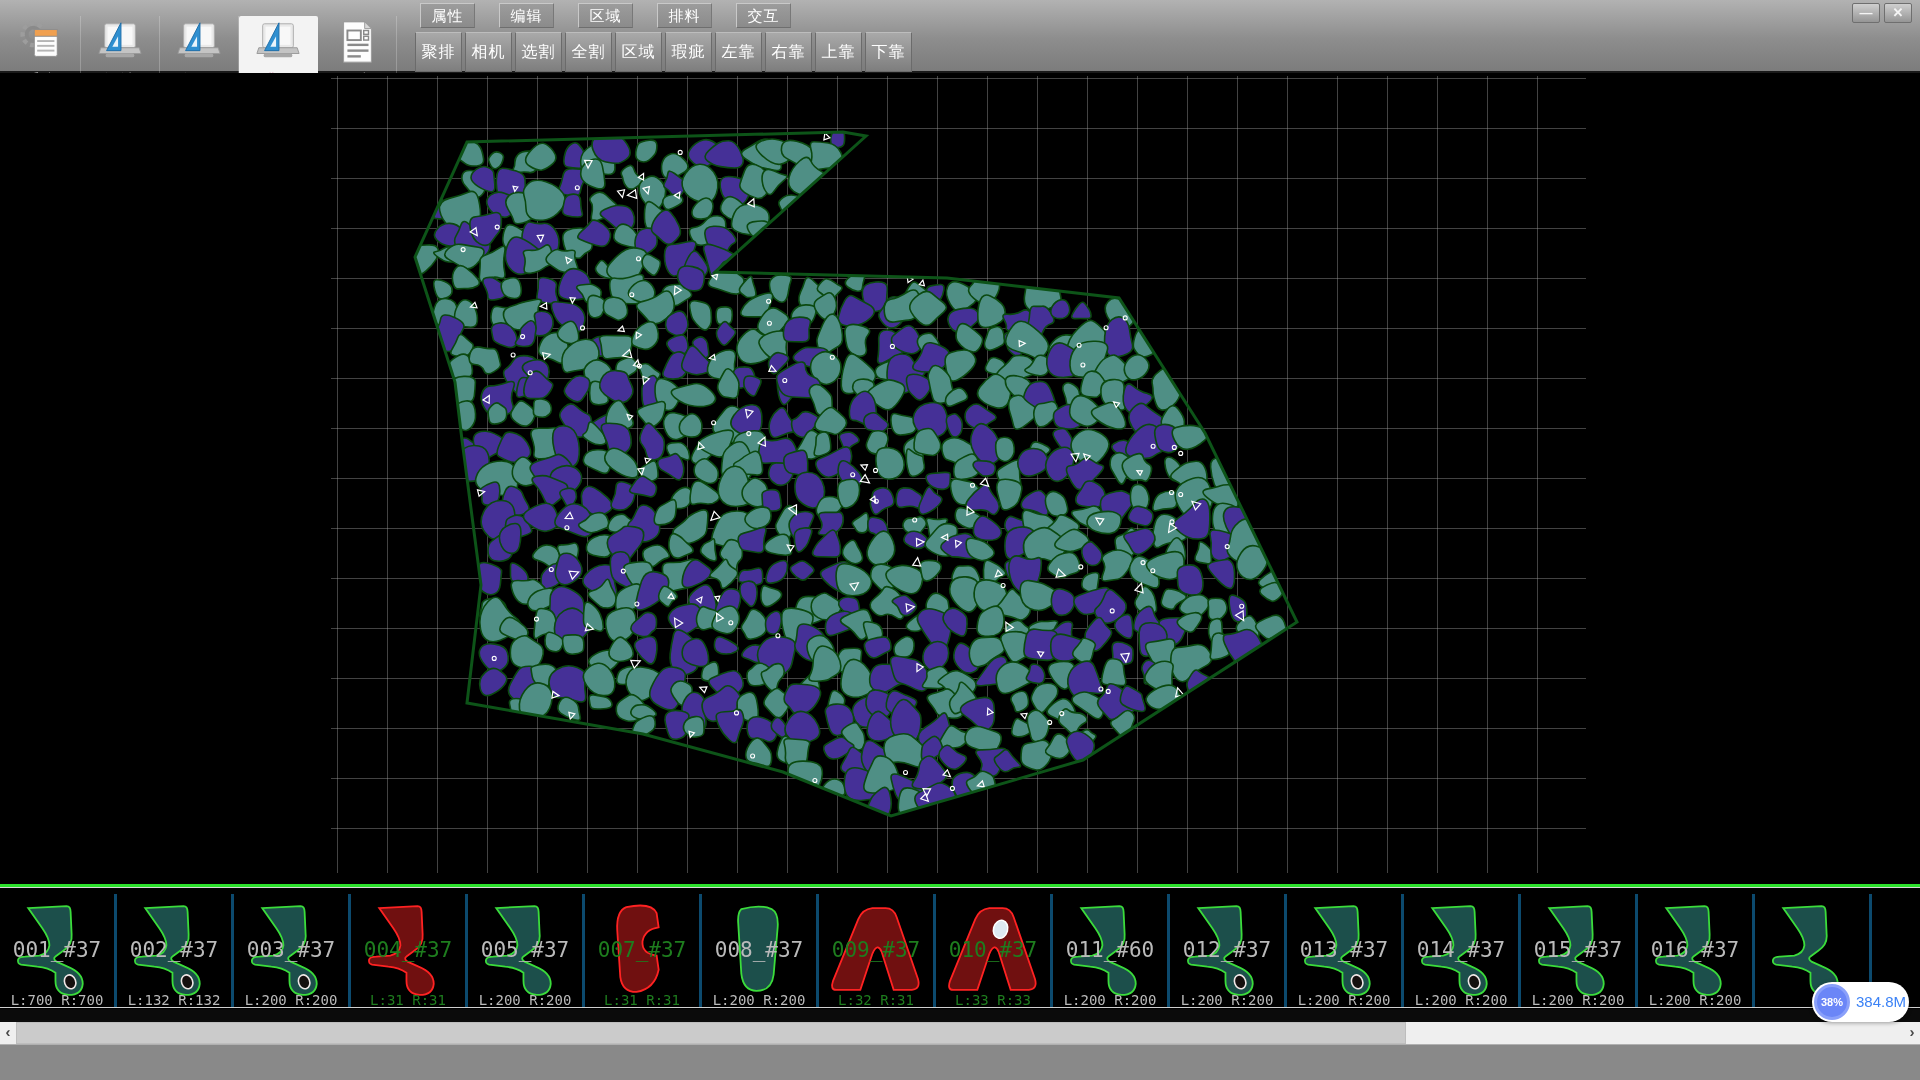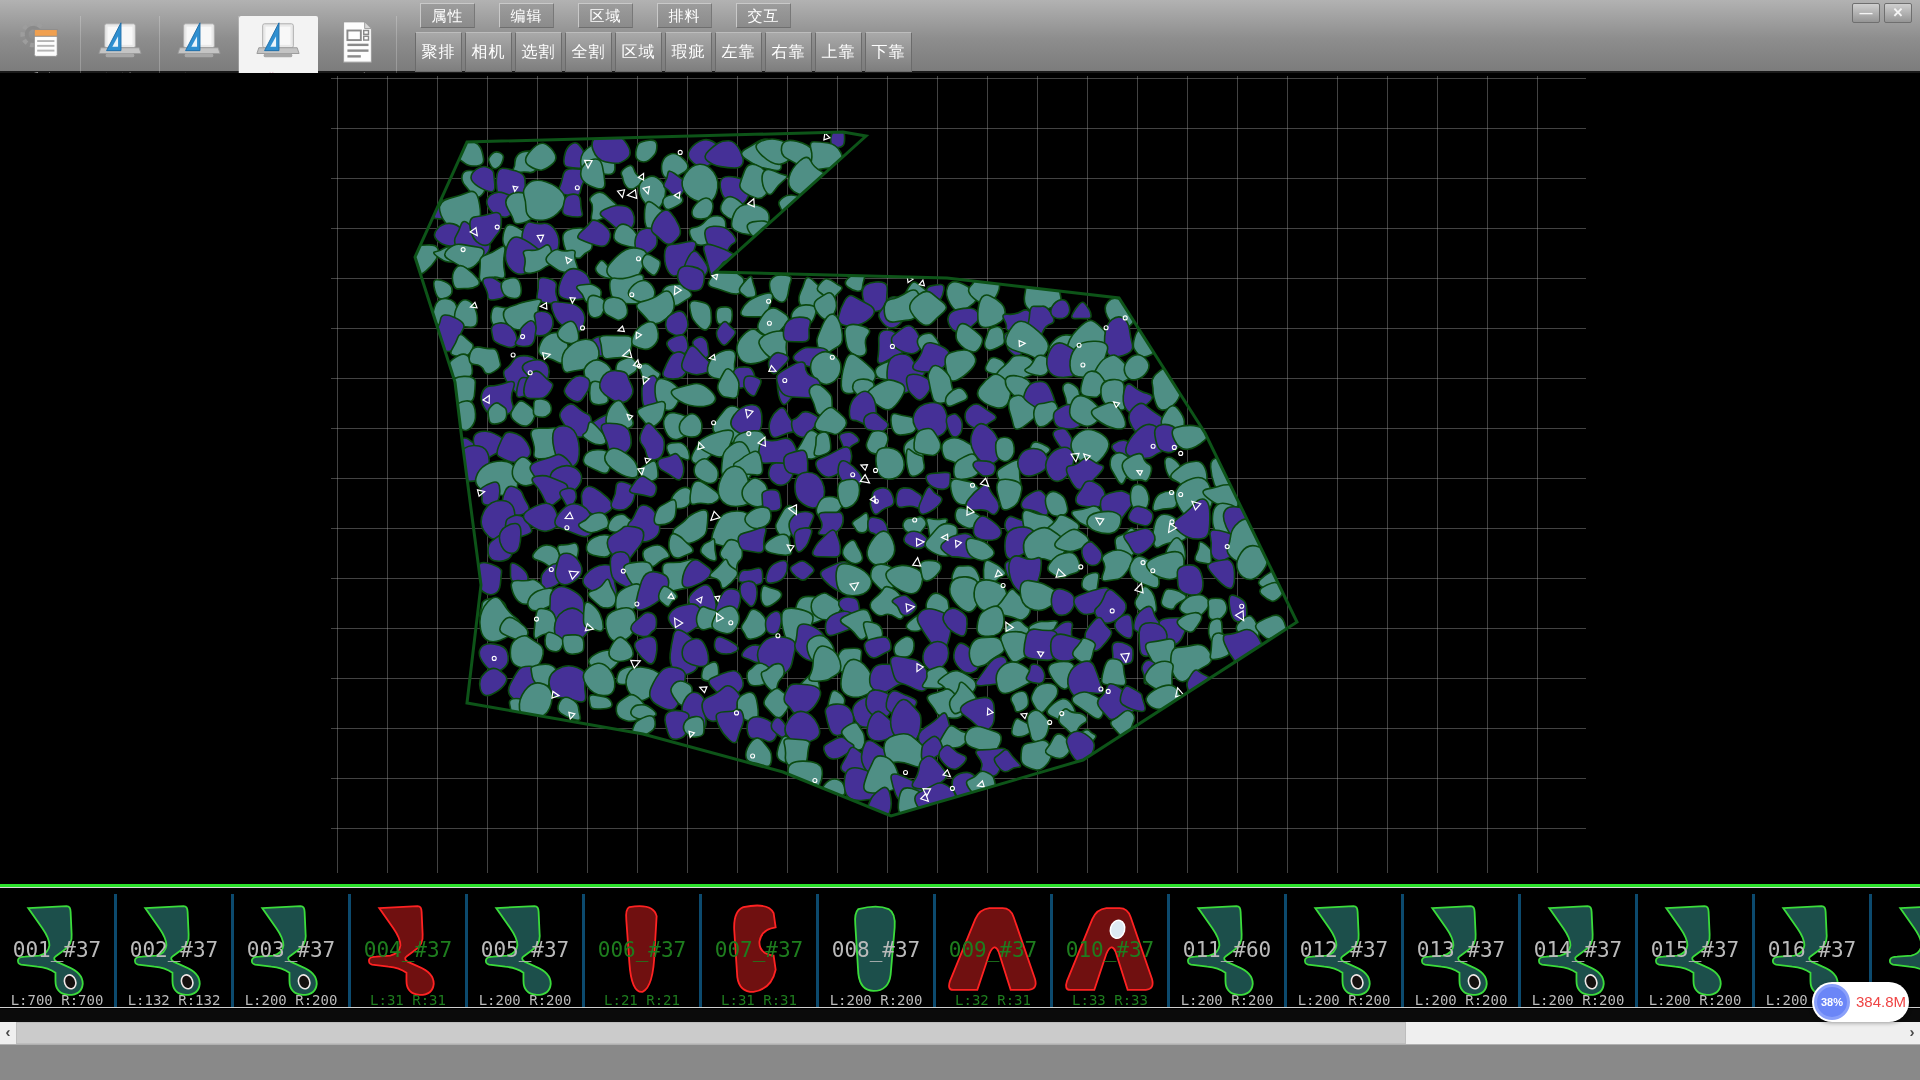--- a/index.html
+++ b/index.html
@@ -99,21 +99,21 @@
     background:#fff; border-radius:20px; z-index:50;
     box-shadow:0 1px 4px rgba(0,0,0,0.35); cursor:default;
   }
   .badge .ring {
     position:absolute; left:2px; top:2px; width:36px; height:36px; border-radius:50%;
     background:#6b86f7; border:3px solid #8aa0fa;
     color:#fff; font-size:11px; text-align:center; line-height:30px; font-weight:bold;
   }
   .badge .bval {
     position:absolute; left:44px; top:0; height:24px; line-height:40px;
-    color:#ef4444; font-size:15px;
+    color:#3b82f6; font-size:15px;
   }
 </style>
 </head>
 <body>
 
 <div id="app">
 
   <div class="toolbar">
     <div class="big-buttons">
         <div class="big-btn">
@@ -995,27 +995,20 @@
       </div>
       <div class="cell">
         <svg viewBox="0 0 100 100" preserveAspectRatio="xMidYMid meet">
           <path d="M20 8 L58 6 Q62 6 62 12 L63 34 Q64 44 55 50 L47 56 Q44 58 48 61 L59 66 Q74 72 74 83 Q73 94 60 94 Q47 93 47 80 L47 72 Q40 67 29 66 L13 64 Q9 63 10 59 Q11 56 17 56 L31 55 Q40 53 41 45 Q41 38 34 28 Z" fill="#1c4f4b" stroke="#3bdc3b" stroke-width="1.8" vector-effect="non-scaling-stroke"></path>
         </svg>
         <div class="plabel" style="color: rgb(186, 186, 186);">005_#37</div>
         <div class="plr" style="color: rgb(186, 186, 186);">L:200 R:200</div>
       </div>
       <div class="cell">
         <svg viewBox="0 0 100 100" preserveAspectRatio="xMidYMid meet">
-          <path d="M36 7 Q60 3 63 16 L61 50 Q60 86 49 91 Q38 92 36 62 L33 20 Q32 9 36 7 Z" fill="#701010" stroke="#ff2222" stroke-width="1.8" vector-effect="non-scaling-stroke"></path>
-        </svg>
-        <div class="plabel" style="color: rgb(30, 125, 30);">006_#37</div>
-        <div class="plr" style="color: rgb(30, 125, 30);">L:21 R:21</div>
-      </div>
-      <div class="cell">
-        <svg viewBox="0 0 100 100" preserveAspectRatio="xMidYMid meet">
           <path d="M33 7 Q58 2 63 13 L65 27 Q51 29 49 41 Q48 53 63 55 L65 69 Q61 88 43 91 Q29 91 27 76 L24 30 Q23 11 33 7 Z" fill="#701010" stroke="#ff2222" stroke-width="1.8" vector-effect="non-scaling-stroke"></path>
         </svg>
         <div class="plabel" style="color: rgb(30, 125, 30);">007_#37</div>
         <div class="plr" style="color: rgb(30, 125, 30);">L:31 R:31</div>
       </div>
       <div class="cell">
         <svg viewBox="0 0 100 100" preserveAspectRatio="xMidYMid meet">
           <path d="M31 9 Q50 4 61 9 Q68 13 67 27 L63 74 Q61 90 46 90 Q33 90 31 73 L28 24 Q27 13 31 9 Z" fill="#1c4f4b" stroke="#3bdc3b" stroke-width="1.8" vector-effect="non-scaling-stroke"></path>
         </svg>
         <div class="plabel" style="color: rgb(186, 186, 186);">008_#37</div>

